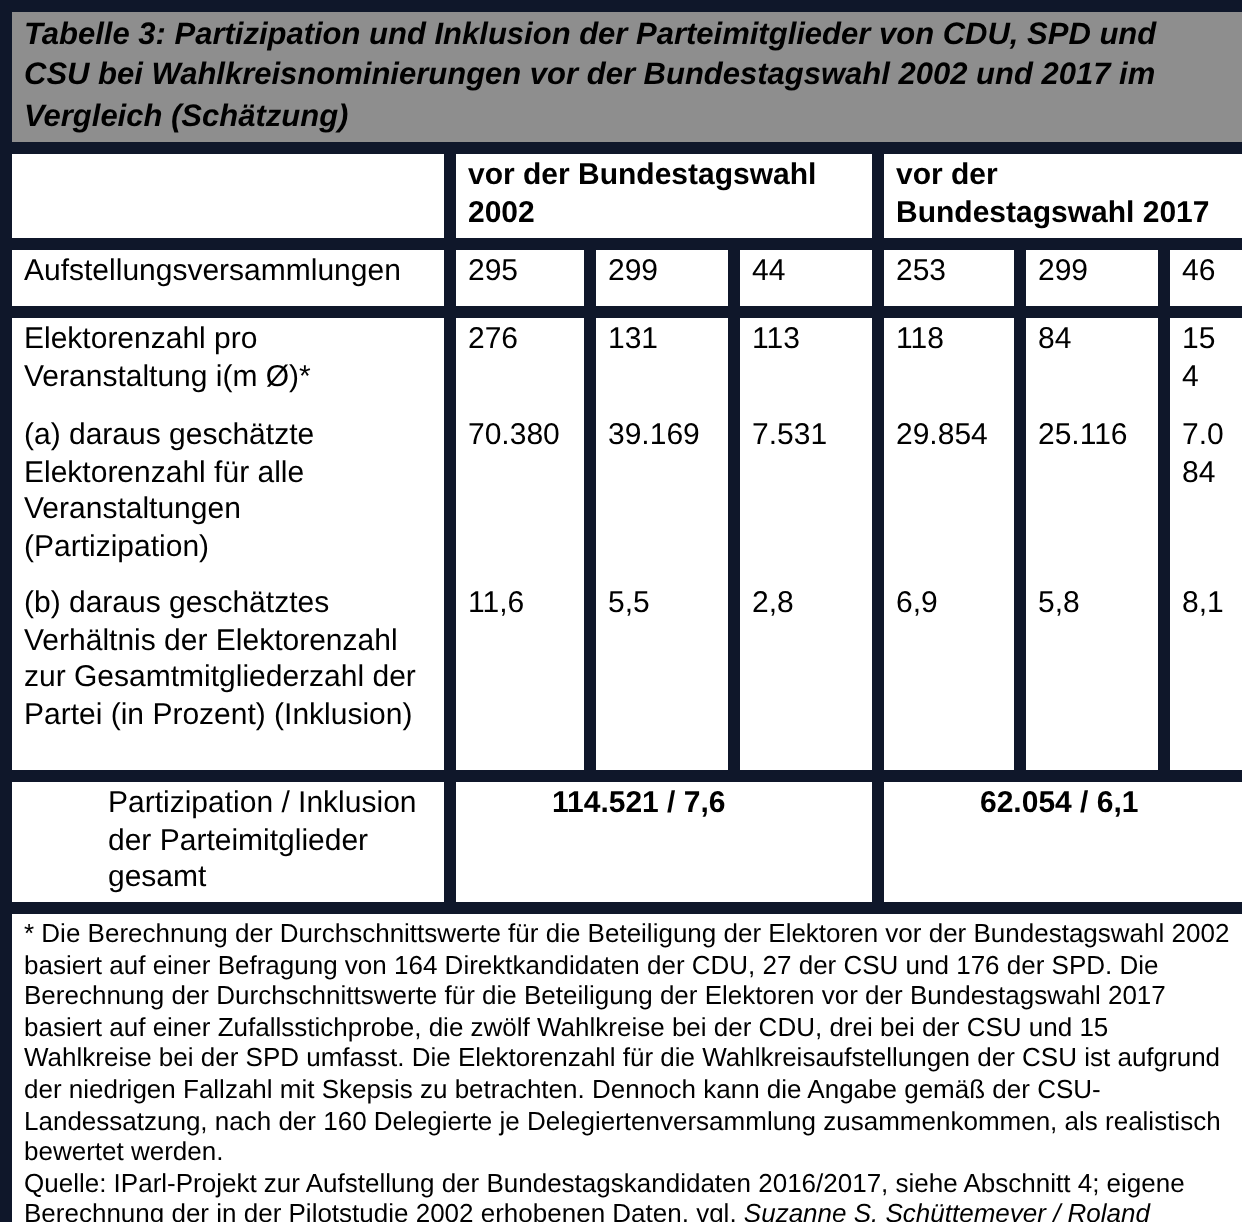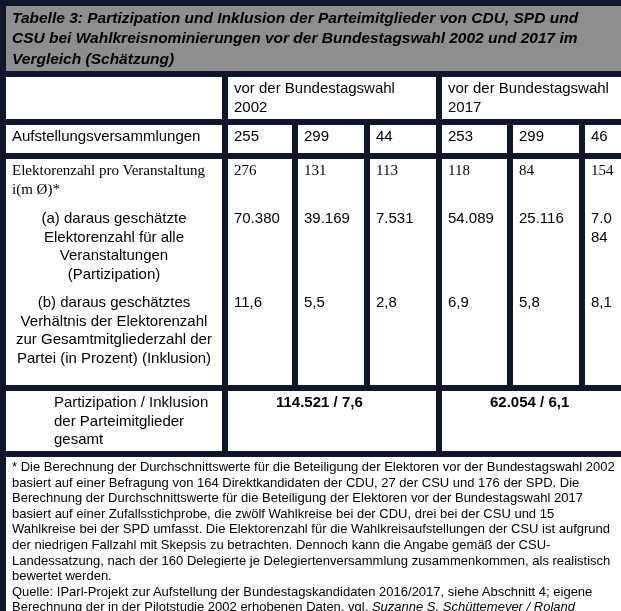--- a/index.html
+++ b/index.html
@@ -34,34 +34,33 @@
   td.title-cell {
     background: #8e8e8e;
     font-weight: bold;
     font-style: italic;
     font-size: 15.5px;
     line-height: 1.32;
     padding: 3px 8px 5px 8px;
     height: 58px;
   }
   
-  tr.group-row td { height: 36px; }
+  tr.group-row td { height: 36px; font-weight: bold; }
   tr.party-row td { height: 24px; vertical-align: middle; }
   
   tr.row-simple td { height: 24px; }
-  tr.row-elekt td { height: 44px; font-family: Liberation Serif, serif; }
+  tr.row-elekt td { height: 44px; }
   tr.row-a td { height: 80px; }
   tr.row-b td { height: 90px; }
   tr.summary-row td { height: 42px; padding-left: 48px; }
   td.val {
     vertical-align: middle;
   }
   td.label-indent {
     padding-left: 16px;
-    text-align: center;
   }
   
   tr.merge-below td { border-bottom: none; }
   tr.merge-above td { border-top: none; }
   
   td.sum-val {
     font-weight: bold;
     vertical-align: middle;
   }
   
@@ -100,21 +99,21 @@
 
     <tr class="group-row">
       <td></td>
       <td colspan="3">vor der Bundestagswahl 2002</td>
       <td colspan="3">vor der Bundestagswahl 2017</td>
     </tr>
 
 
     <tr class="row-simple">
       <td>Aufstellungsversammlungen</td>
-      <td class="val">255</td>
+      <td class="val">295</td>
       <td class="val">299</td>
       <td class="val">44</td>
       <td class="val">253</td>
       <td class="val">299</td>
       <td class="val">46</td>
     </tr>
 
     <tr class="row-elekt merge-below">
       <td>Elektorenzahl pro Veranstaltung i(m Ø)*</td>
       <td class="val">276</td>
@@ -123,21 +122,21 @@
       <td class="val">118</td>
       <td class="val">84</td>
       <td class="val">154</td>
     </tr>
 
     <tr class="row-a merge-above merge-below">
       <td class="label-indent">(a) daraus geschätzte Elektorenzahl für alle Veranstaltungen (Partizipation)</td>
       <td class="val">70.380</td>
       <td class="val">39.169</td>
       <td class="val">7.531</td>
-      <td class="val">54.089</td>
+      <td class="val">29.854</td>
       <td class="val">25.116</td>
       <td class="val">7.084</td>
     </tr>
 
     <tr class="row-b merge-above">
       <td class="label-indent">(b) daraus geschätztes Verhältnis der Elektorenzahl zur Gesamtmitgliederzahl der Partei (in Prozent) (Inklusion)</td>
       <td class="val">11,6</td>
       <td class="val">5,5</td>
       <td class="val">2,8</td>
       <td class="val">6,9</td>

